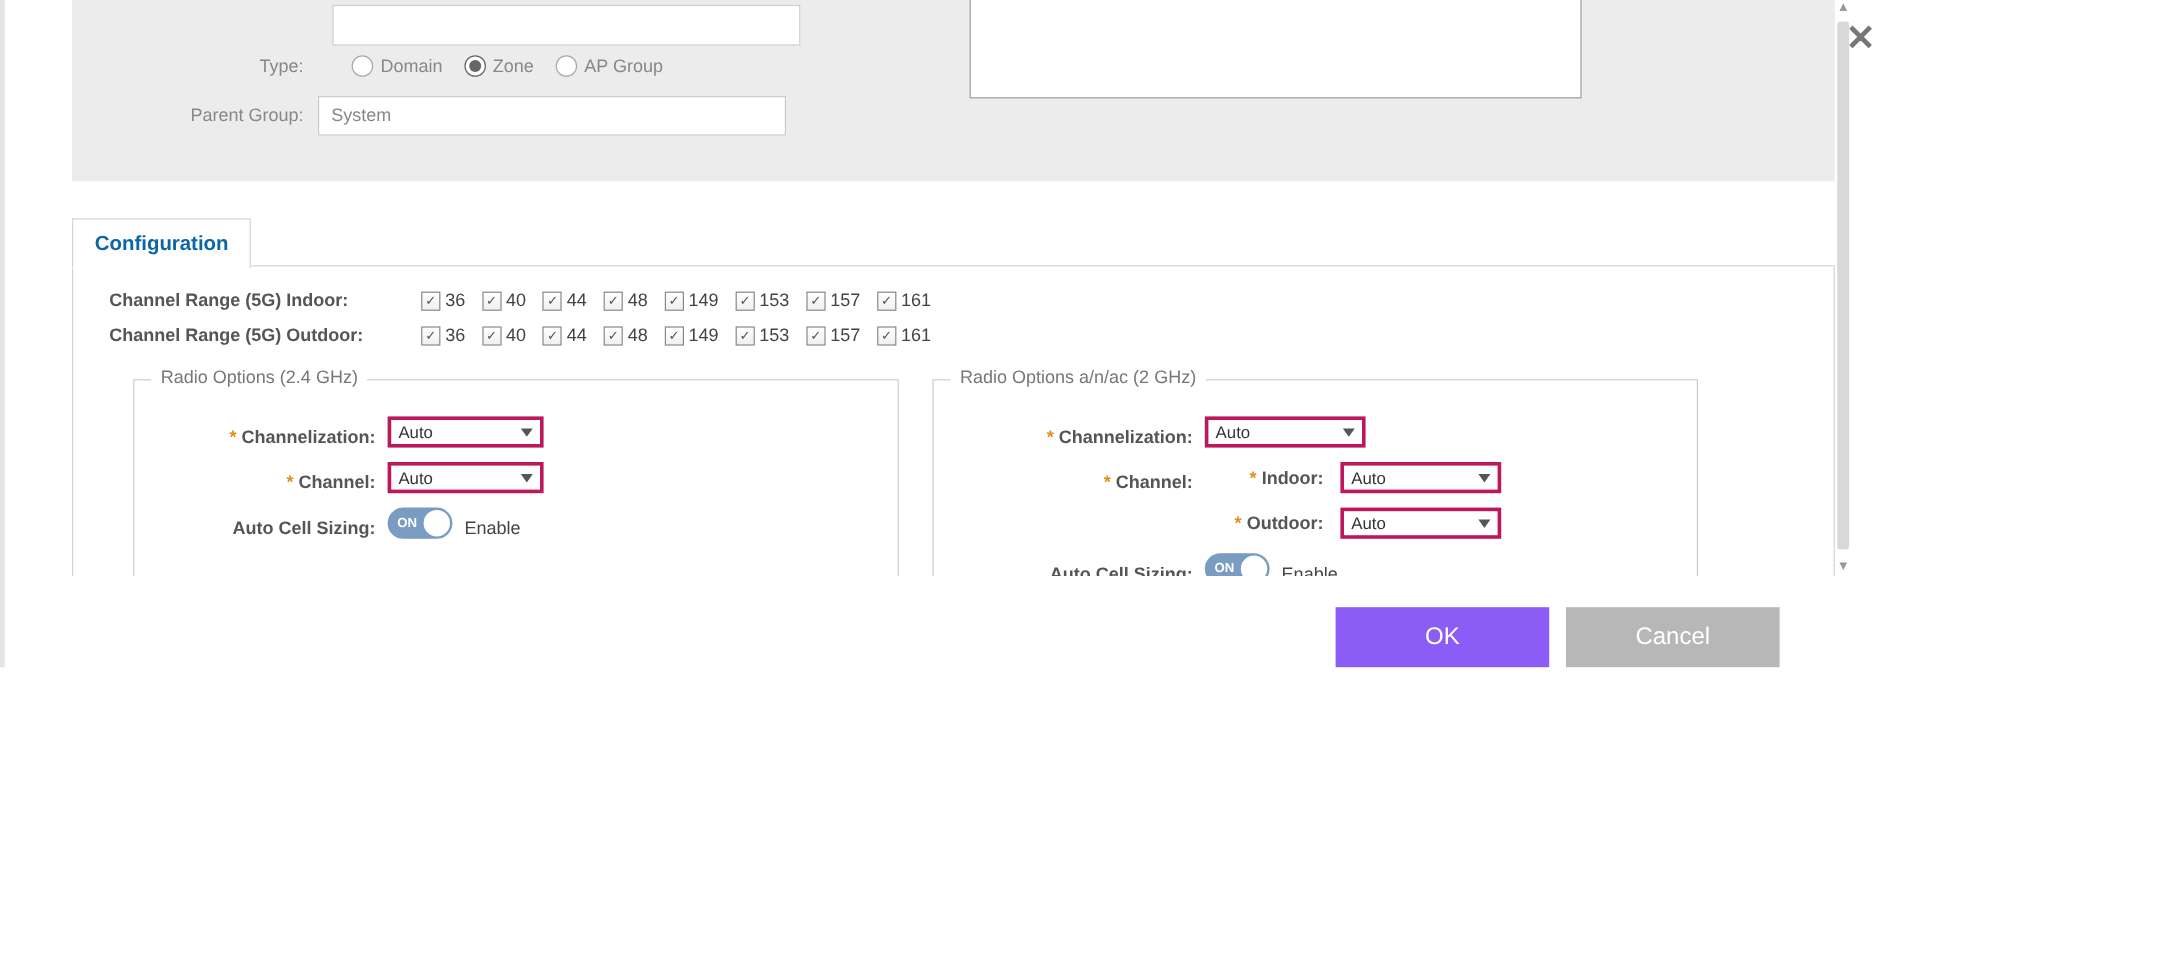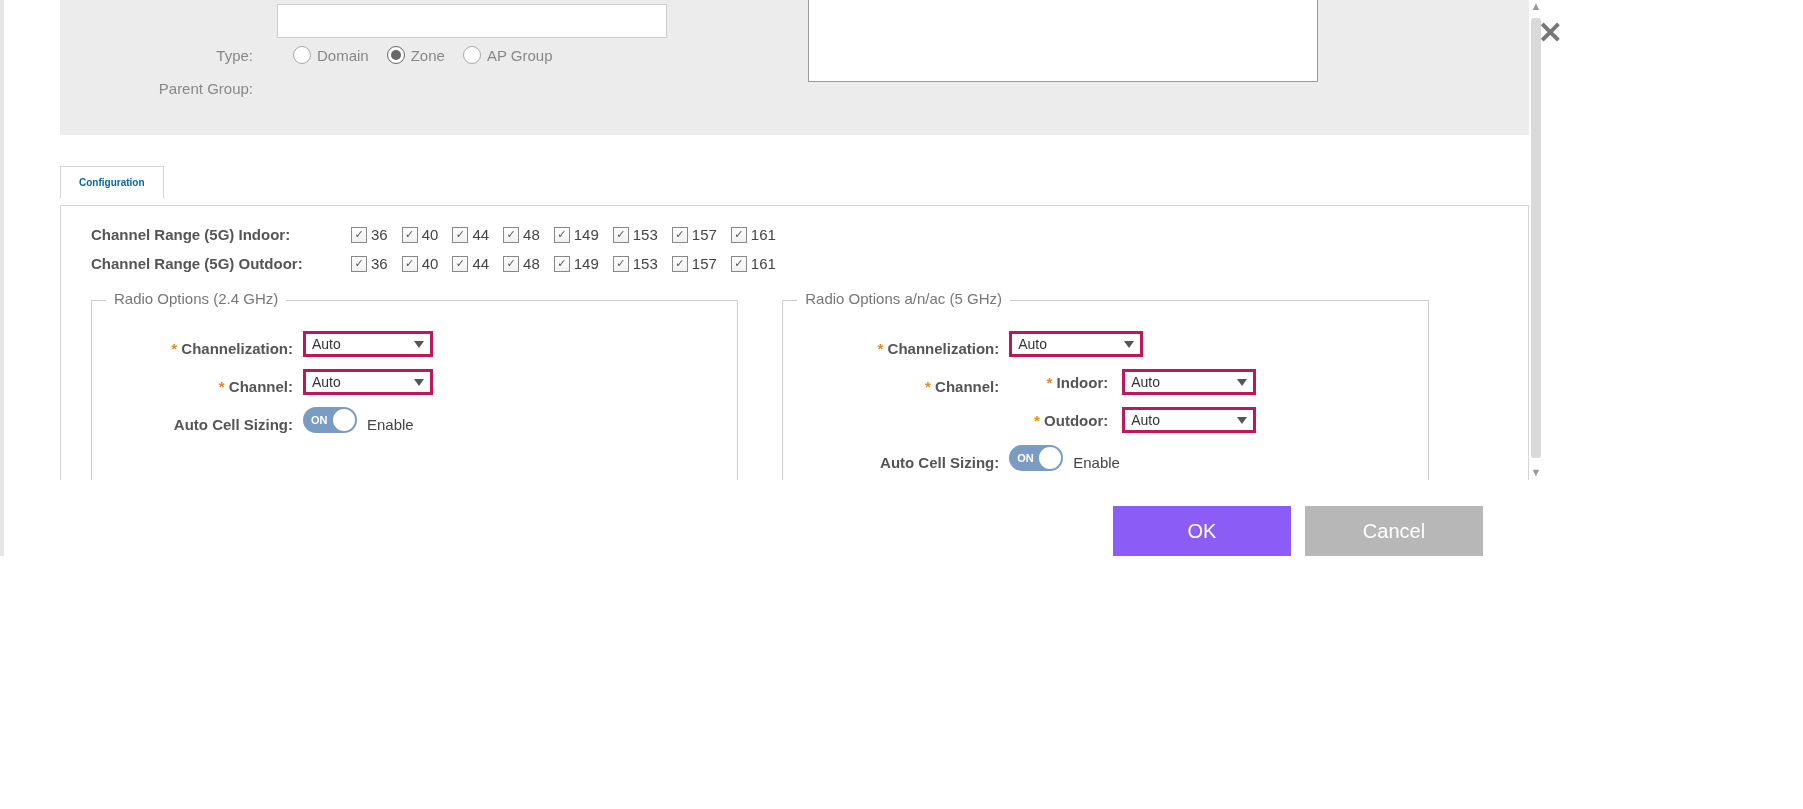--- a/index.html
+++ b/index.html
@@ -123,40 +123,40 @@
     position: relative;
     padding-top: 0;
   }
   .tab {
     position:absolute;
     top:-40px; left:-1px;
     border:1px solid #d5d5d5;
     border-bottom:1px solid #fff;
     background:#fff;
     padding:10px 18px;
-    font-size:10px;
+    font-size:17px;
     color:#0a66a6;
     font-weight:600;
   }
 
   .tab-content { padding: 14px 30px 14px 30px; }
 
   .ch-row { display:flex; align-items:center; padding:6px 0; }
   .ch-lbl { width: 260px; text-align:left; color:#555; font-weight:600; font-size:15px; padding-right:8px;}
   .checks { display:flex; gap:14px; align-items:center; }
   .cb-wrap { display:flex; align-items:center; gap:4px; color:#444; font-size:15px;}
   .cb-box {
     width:16px; height:16px;
     border:1px solid #888;
     background:linear-gradient(#fff,#f0f0f0);
     display:flex;align-items:center;justify-content:center;
     font-size:11px; color:#555;
   }
 
-  .fieldset-row { display:flex; gap:44px; margin-top:22px; }
+  .fieldset-row { display:flex; gap:28px; margin-top:22px;margin-left:20px; }
   .fieldset {
     border:1px solid #ccc;
     position:relative;
     padding: 24px 16px 16px 16px;
     flex: 0 0 46%;
   }
   .legend {
     position:absolute; top:-11px; left:14px;
     background:#fff; padding:0 8px;
     color:#777; font-size:15px; font-weight:500;
@@ -263,20 +263,21 @@
           </div>
           <div class="radio">
             <span class="radio-outer"></span>
             <span>AP Group</span>
           </div>
         </div>
       </div>
 
       <div class="row">
         <div class="lbl">Parent Group:</div>
+        <div class="parent-group-input">System</div>
       </div>
 
       <div class="tree-box"></div>
     </div>
 
     <div class="spacer-above-tabs"></div>
 
     <div class="tabs-area">
       <div class="tab">Configuration</div>
 
@@ -384,21 +385,21 @@
               <div class="switch">
                 <span>ON</span>
                 <span class="switch-knob"></span>
               </div>
               <span class="switch-label">Enable</span>
             </div>
 
           </div>
 
           <div class="fieldset">
-            <div class="legend">Radio Options a/n/ac (5 GHz)</div>
+            <div class="legend">Radio Options a/n/ac (2 GHz)</div>
 
             <div class="form-row">
               <div class="form-lbl right-form-lbl req">Channelization:</div>
               <div class="select small">
                 <span>Auto</span>
                 <span class="caret"></span>
               </div>
             </div>
 
             <div class="form-row">

